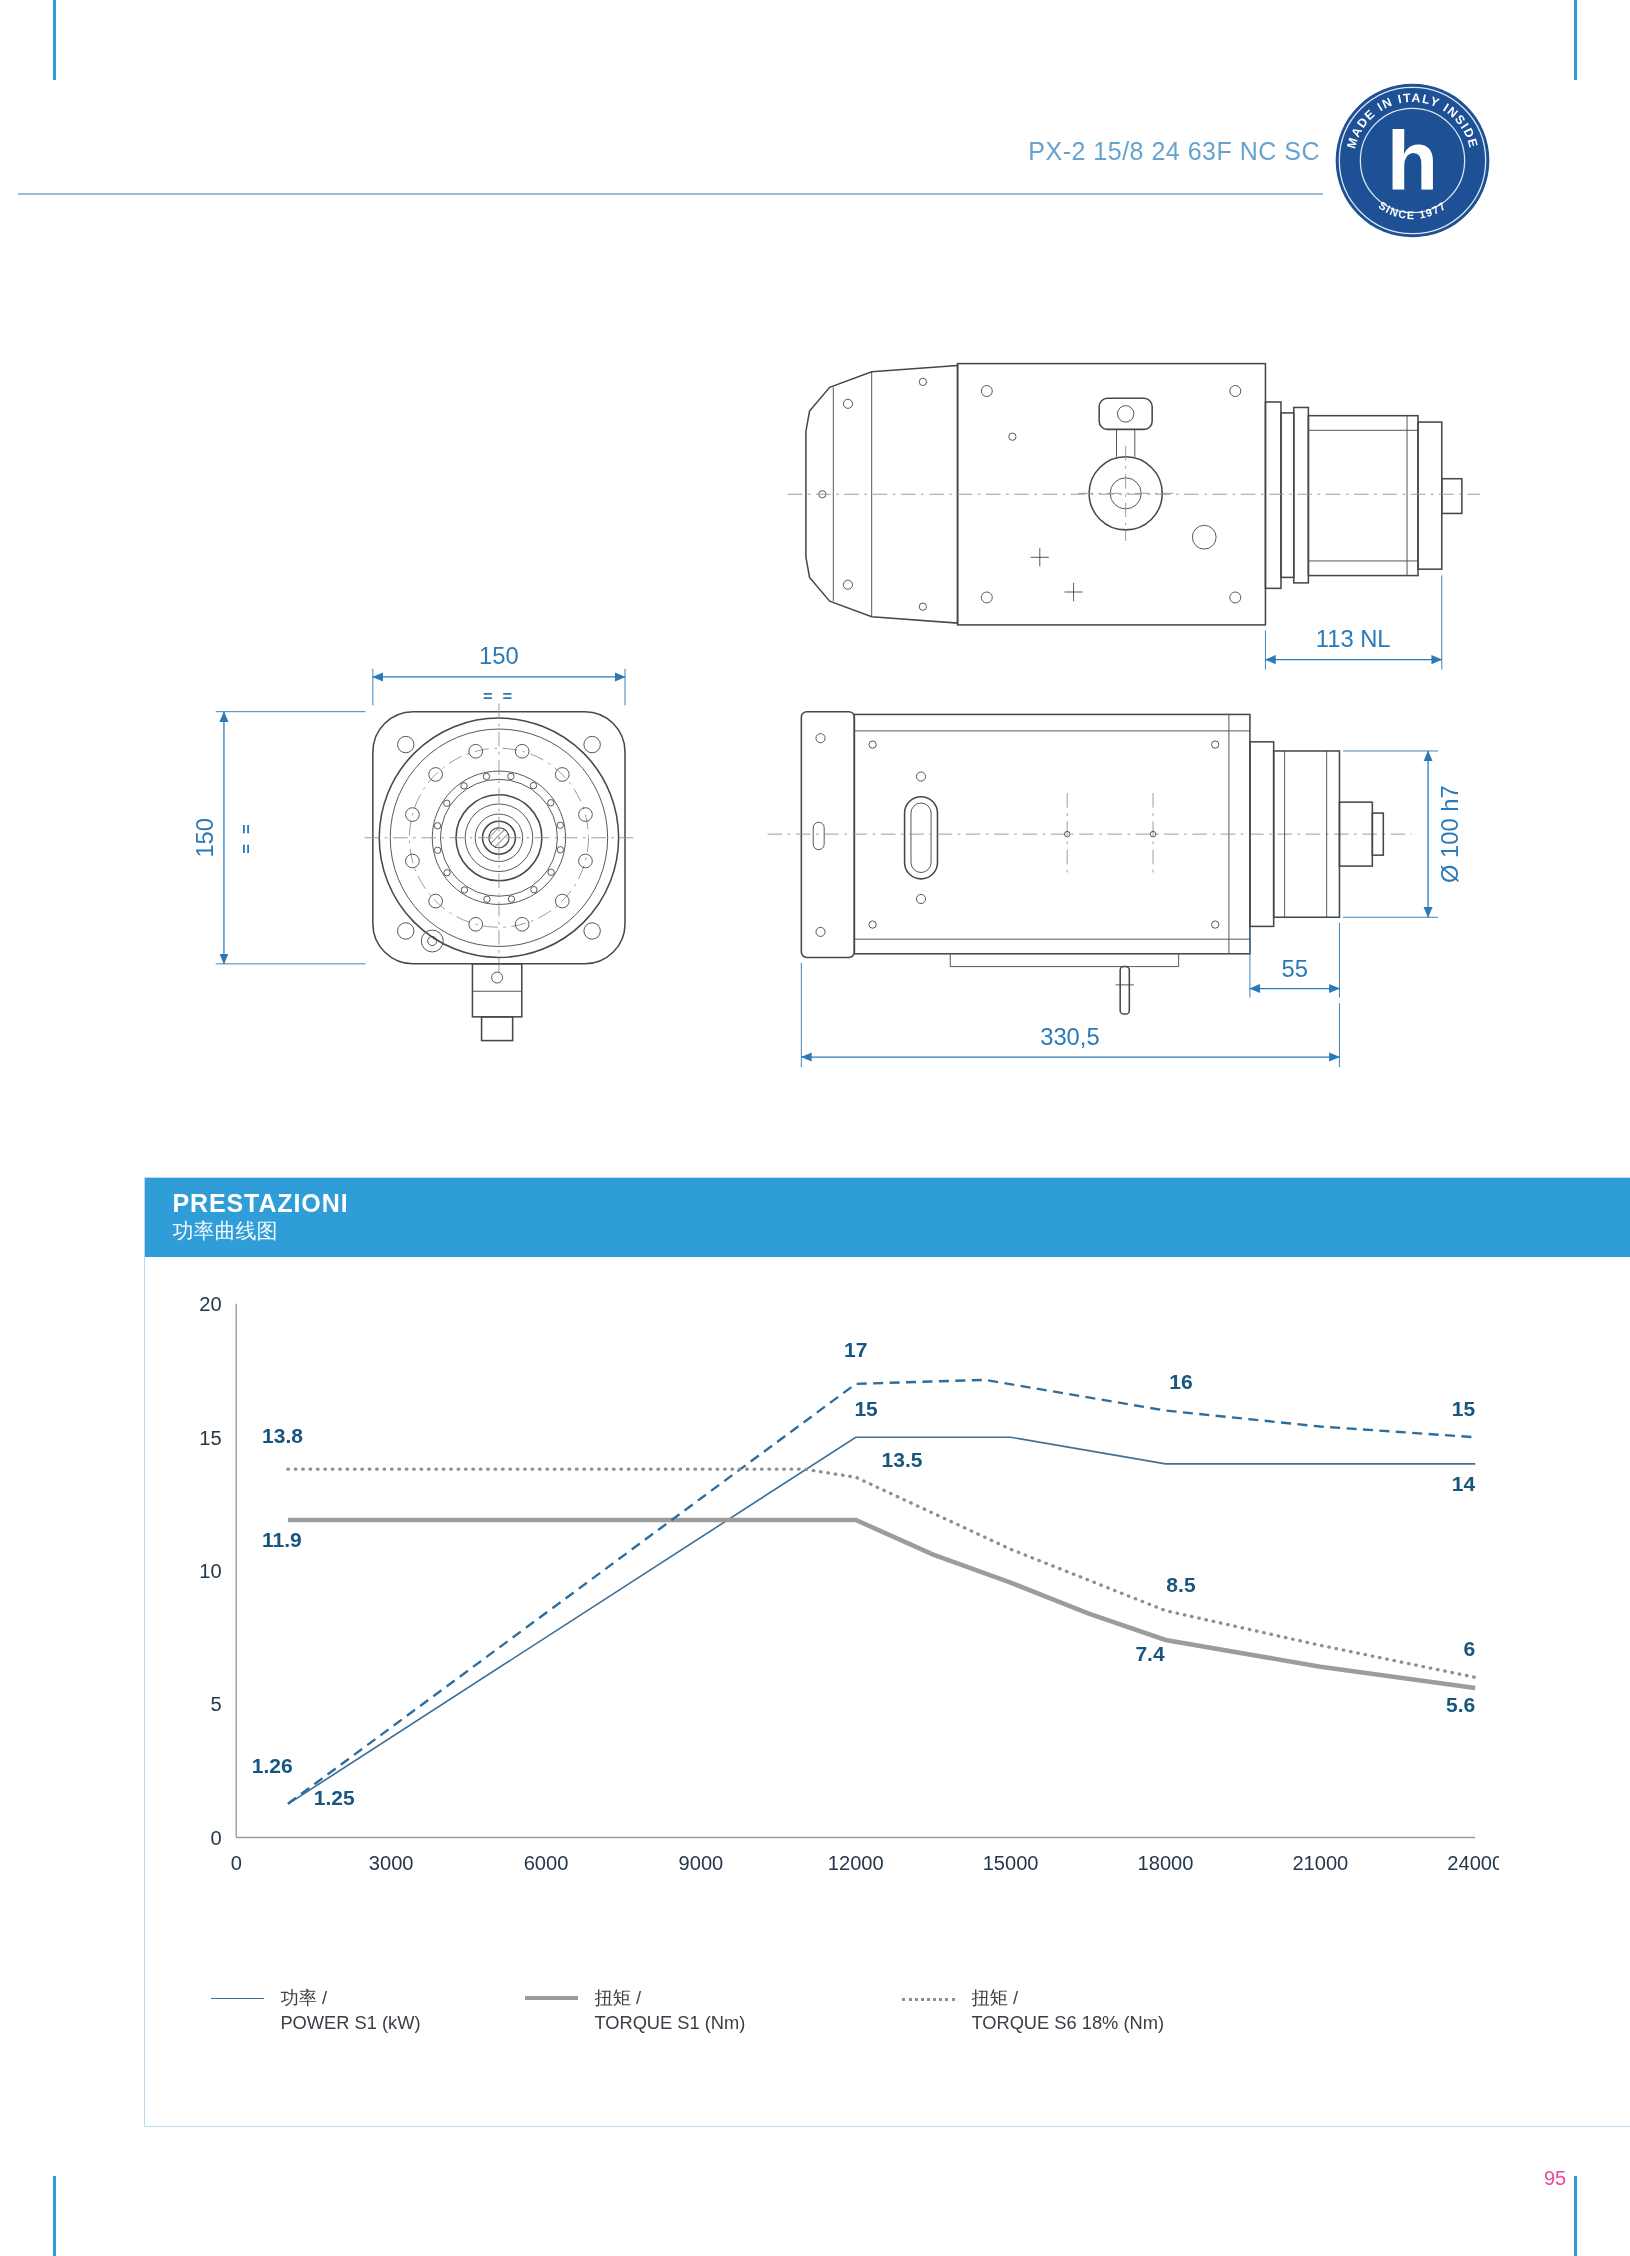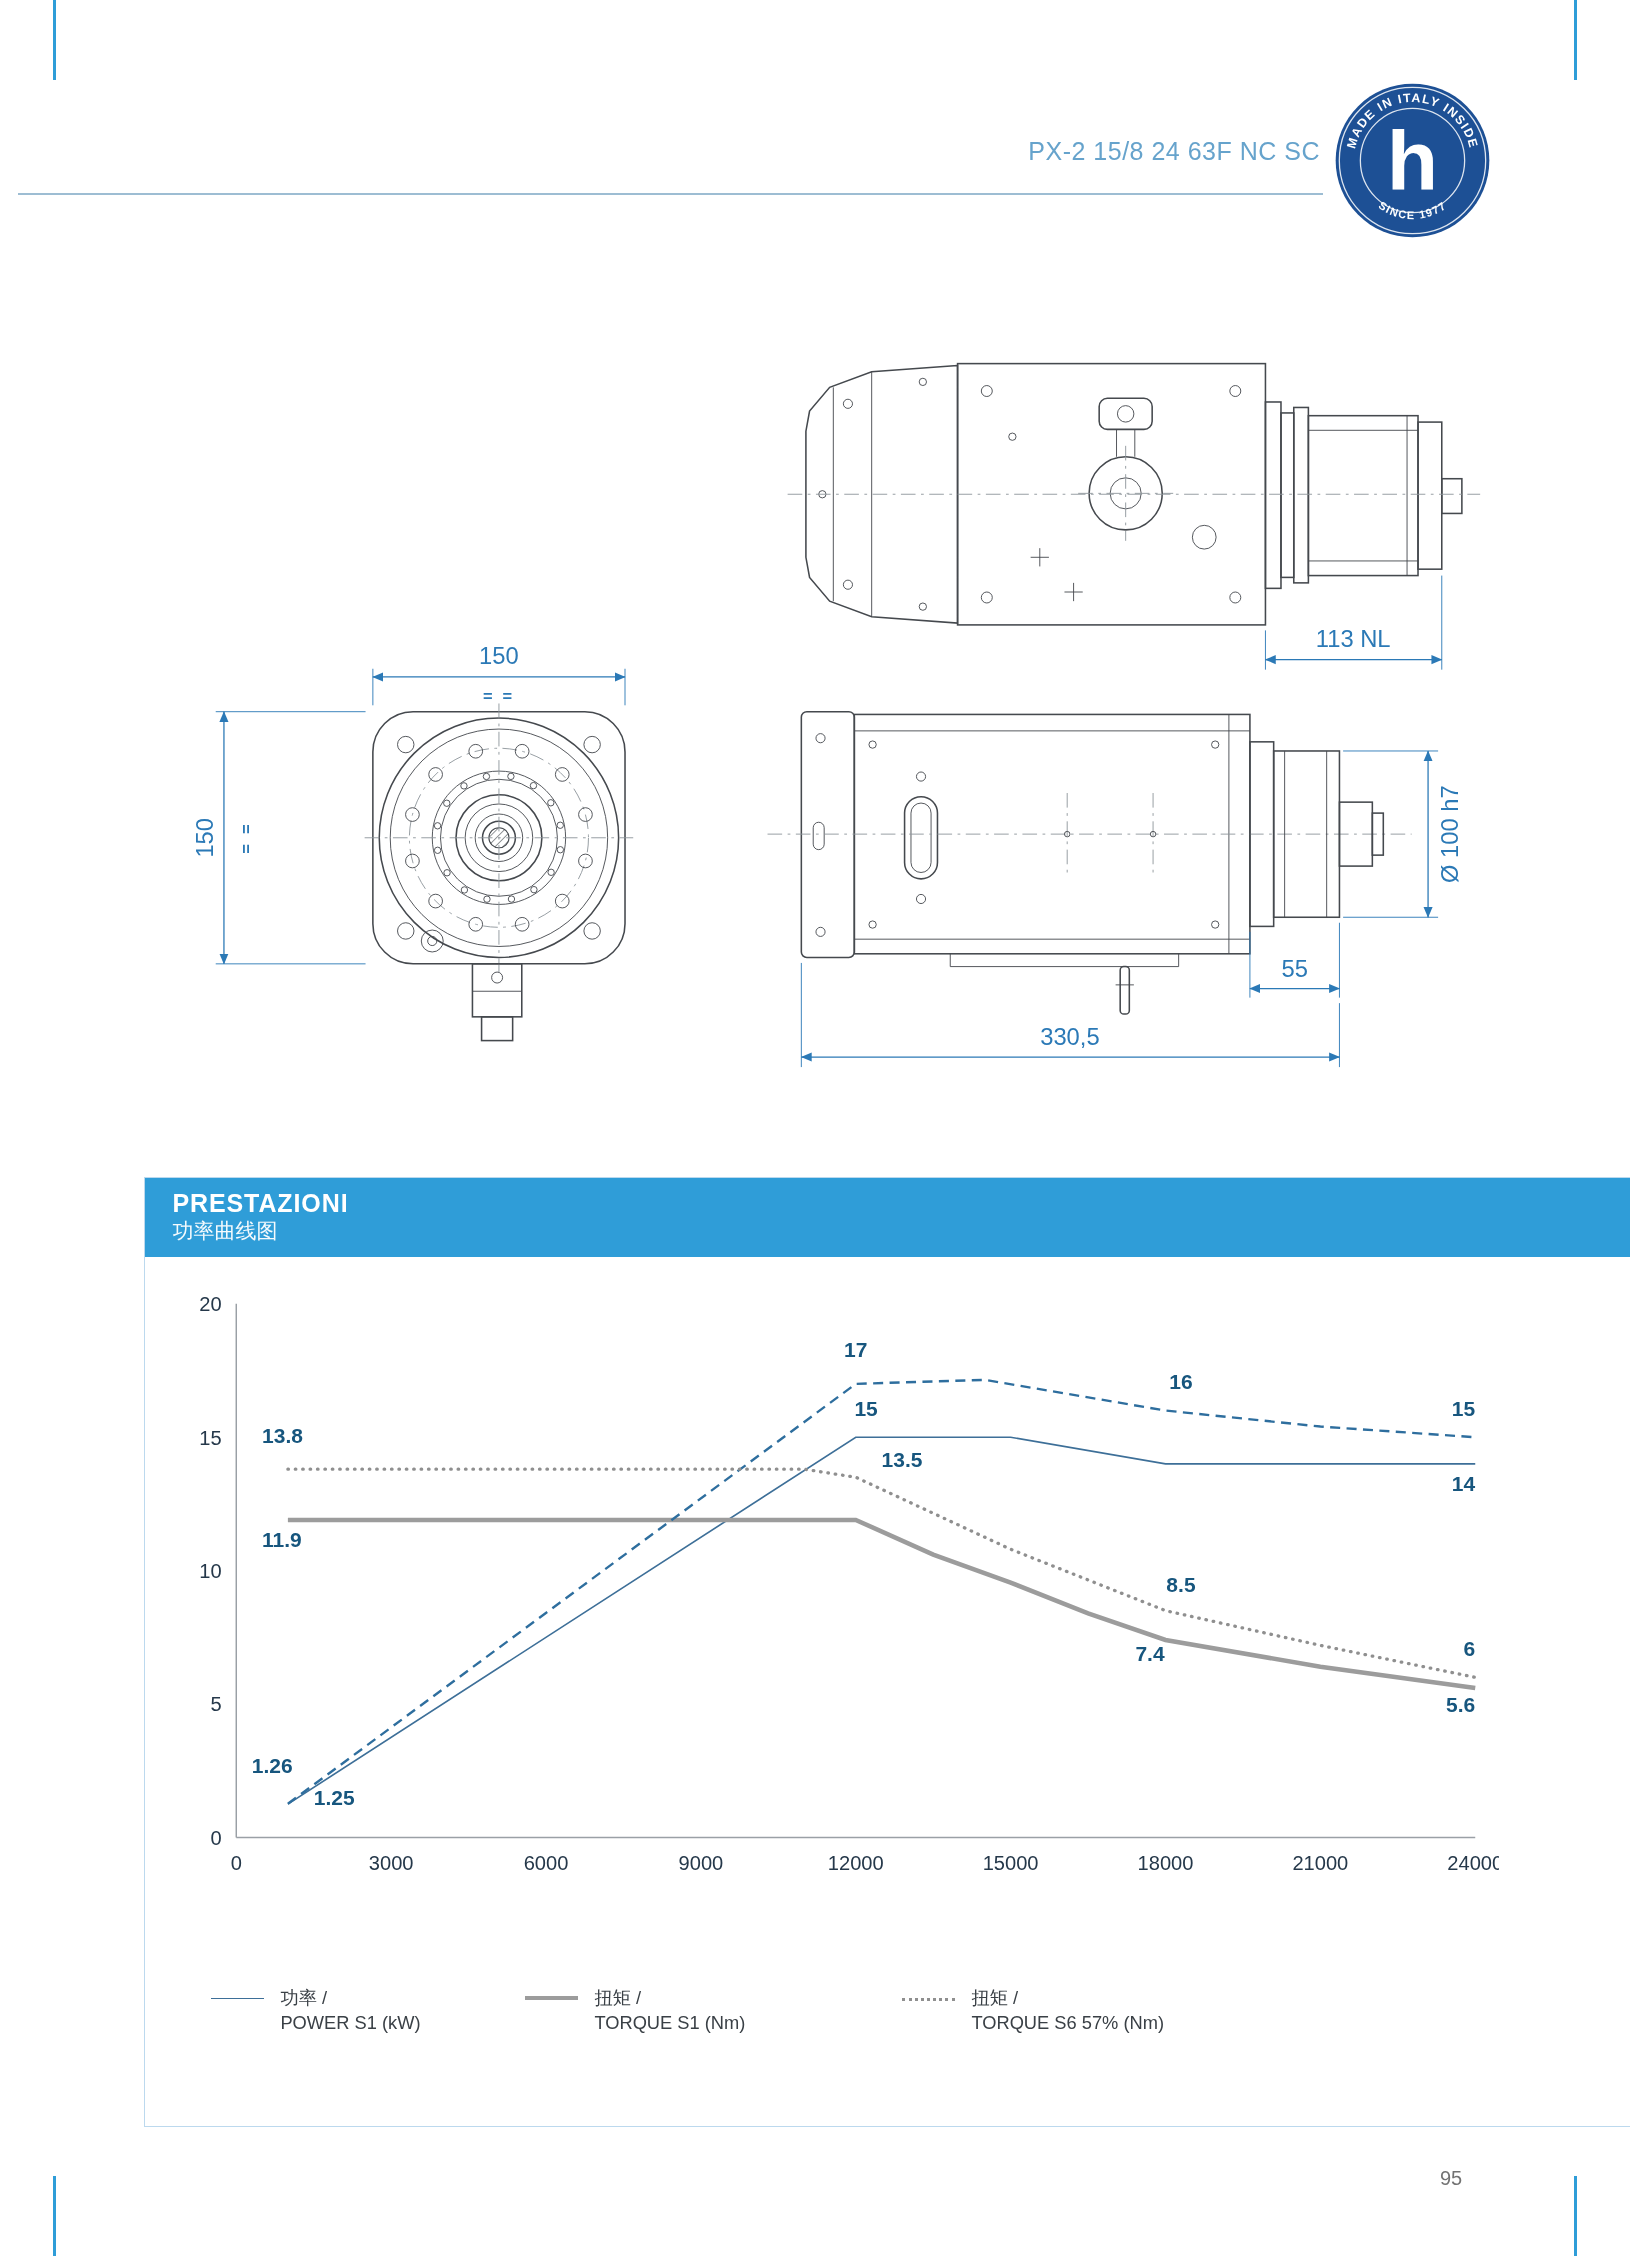--- a/index.html
+++ b/index.html
@@ -36,21 +36,21 @@
   .legend{position:absolute;left:66px;top:808px;display:flex;width:1270px;gap:12px;}
   .legend-item{display:flex;align-items:flex-start;}
   .li1{width:302px;}.li2{width:365px;}.li3{width:365px;}.li4{flex:1;}
   .sw{display:inline-block;width:53px;height:0;margin-right:16.4px;margin-top:12px;border-top-style:solid;}
   .sw.solid_thin_blue{border-top-width:1.8px;border-top-color:#3d6f98;}
   .sw.solid_thick_gray{border-top-width:4.6px;border-top-color:#9c9c9c;margin-top:10px;}
   .sw.dashed_blue{border-top-width:2.7px;border-top-style:dashed;border-top-color:#2e6e9e;}
   .sw.dotted_gray{border-top-width:3.7px;border-top-style:dotted;border-top-color:#8f8f8f;}
   .leg-text{font-size:18.3px;color:#3a4046;line-height:1.35;}
 
-  .page-num{position:absolute;top:2167px;left:1440px;font-size:20px;color:#737373;}
+  .page-num{position:absolute;top:2167px;left:1544px;font-size:20px;color:#ec4899;}
 </style>
 </head>
 <body>
 
 <div class="crop" style="left:53px;top:0;"></div>
 <div class="crop" style="left:1574px;top:0;"></div>
 <div class="crop" style="left:53px;top:2176px;"></div>
 <div class="crop" style="left:1574px;top:2176px;"></div>
 
 <div class="header-code">PX-2 15/8 24 63F NC SC</div>
@@ -292,20 +292,20 @@
       <span class="sw solid_thick_gray"></span>
       <span class="leg-text">
         <span>扭矩 /</span><br>
         <span>TORQUE S1 (Nm)</span>
       </span>
     </div>
     <div class="legend-item li4">
       <span class="sw dotted_gray"></span>
       <span class="leg-text">
         <span>扭矩 /</span><br>
-        <span>TORQUE S6 57% (Nm)</span>
+        <span>TORQUE S6 18% (Nm)</span>
       </span>
     </div>
   </div>
 </div>
 
 <div class="page-num">95</div>
 
 
 </body></html>

